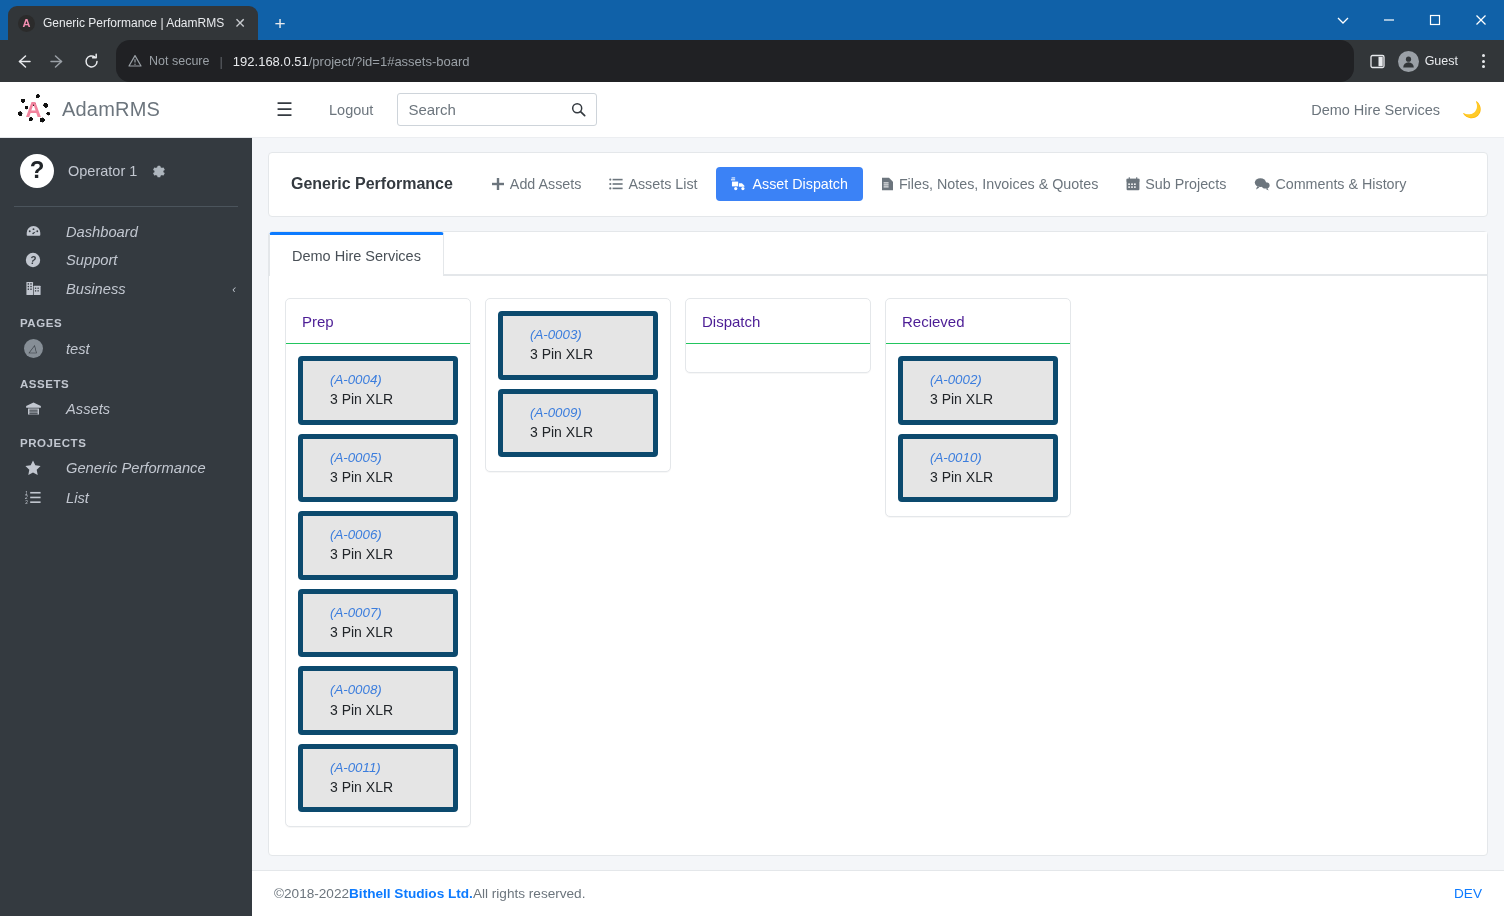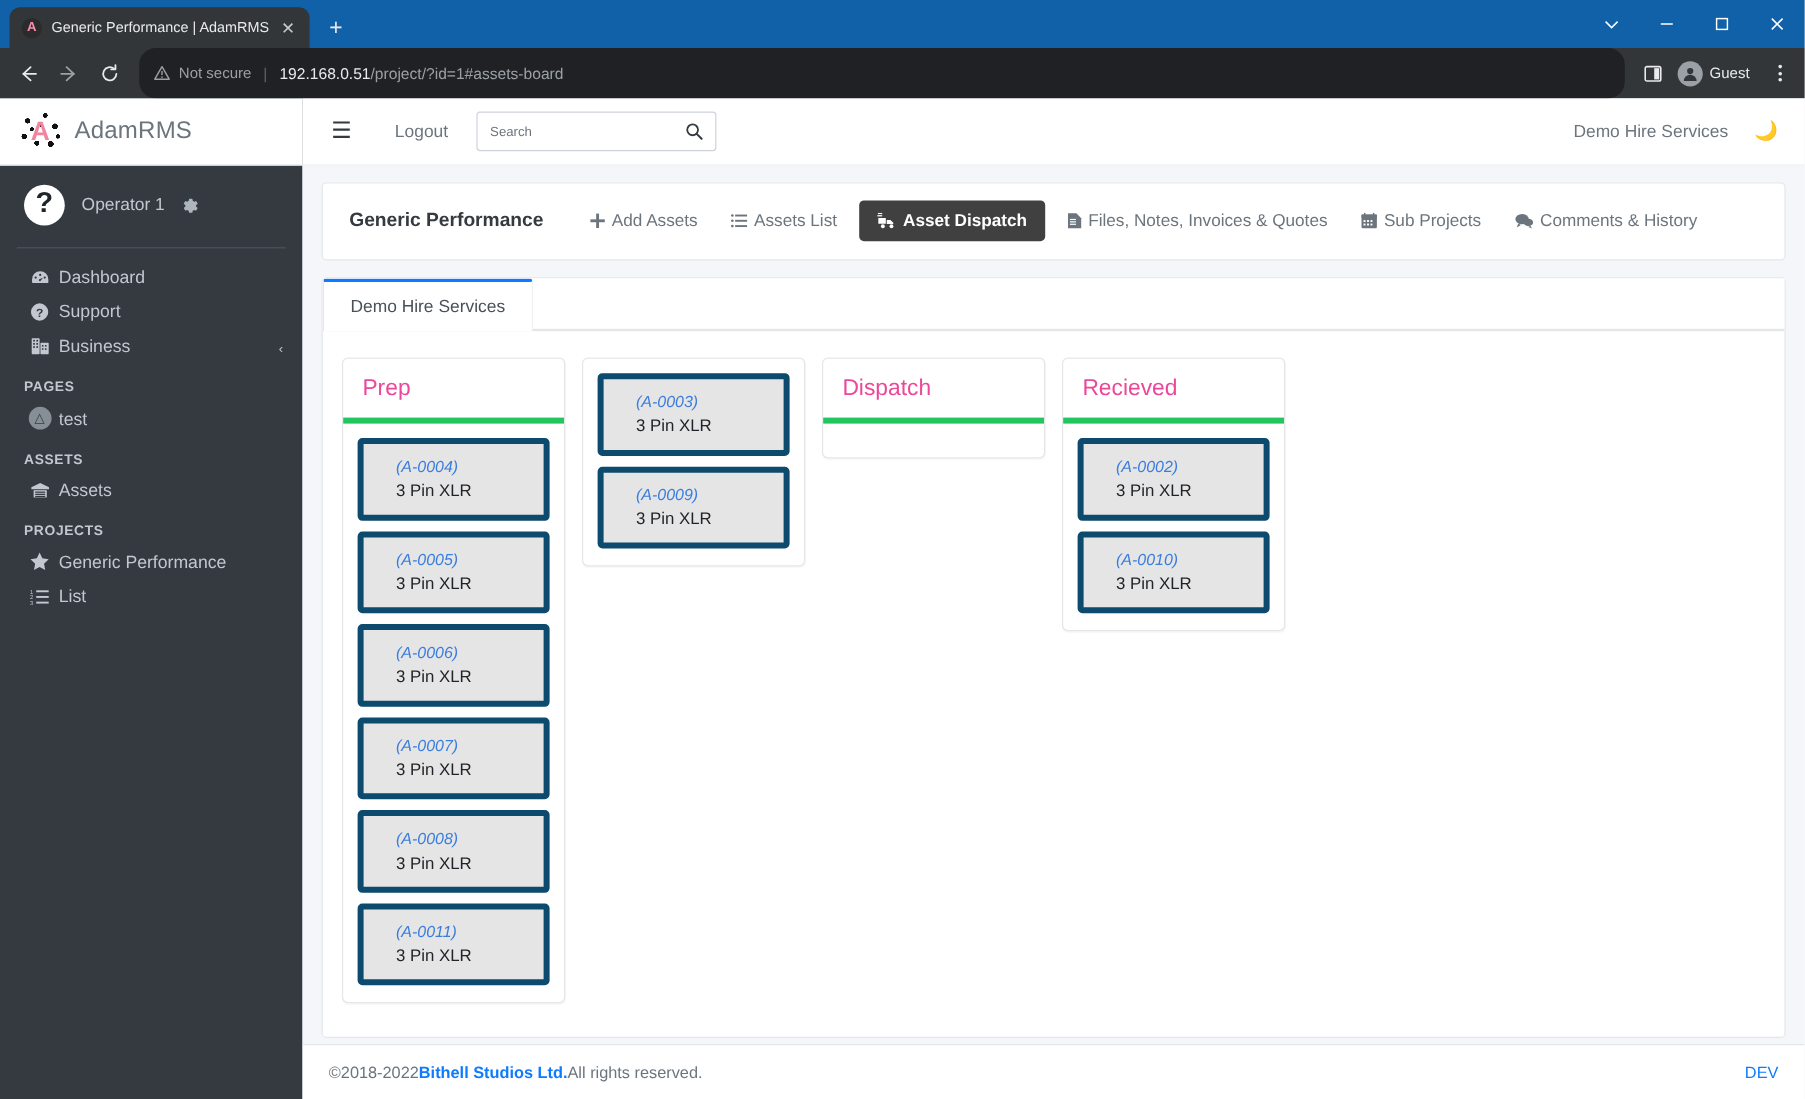--- a/index.html
+++ b/index.html
@@ -109,22 +109,22 @@
     width: 34px; height: 34px; border-radius: 50%; background: #fff; color: #212529;
     font-size: 24px; font-weight: bold; display: flex; align-items: center; justify-content: center;
     line-height: 1; padding-bottom: 2px;
   }
   .user-name { color: #c2c7d0; font-size: 14.5px; }
   .gear { color: #adb5bd; font-size: 14px; display: flex; align-items: center; }
   .side-div { height: 1px; background: #4b545c; margin: 0 14px; }
 
   .nav { padding: 10px 0 0 0; }
   .nav-item {
-    display: flex; align-items: flex-end; gap: 5px; padding: 6px 16px 6px 22px;
-    color: #c2c7d0; font-size: 14.7px; cursor: pointer; position: relative;
+    display: flex; align-items: center; gap: 22px; padding: 6px 16px 6px 22px;
+    color: #c2c7d0; font-size: 14.7px; cursor: pointer; position: relative; font-style: italic;
   }
   .nav-item .ni { width: 22px; display: flex; align-items: center; justify-content: center; color: #c2c7d0; }
   .nav-item .chev { margin-left: auto; font-size: 11px; color: #c2c7d0; }
   .nav-head {
     color: #c2c7d0; font-size: 11.5px; letter-spacing: .55px; font-weight: bold;
     padding: 14px 16px 4px 20px; text-transform: uppercase;
   }
   .star { color: #1e90ff; }
   .circ-a {
     width: 19px; height: 19px; border-radius: 50%; background: #868e96;
@@ -138,21 +138,21 @@
     height: 56px; background: #fff; display: flex; align-items: center;
     padding: 0 22px 0 24px; gap: 0; border-bottom: 1px solid #eceef1; flex: 0 0 56px;
   }
   .burger { font-size: 19px; color: #343a40; cursor: pointer; line-height: 1; margin-right: 36px; }
   .logout { font-size: 14.5px; color: #6c757d; cursor: pointer; margin-right: 24px; }
   .searchwrap {
     width: 200px; height: 33px; border: 1px solid #ced4da; border-radius: 3px;
     display: flex; align-items: center; padding: 0 10px; background: #fff;
   }
   .searchwrap input {
-    flex: 1; border: none; outline: none; font-size: 11px; color: #be185d;
+    flex: 1; border: none; outline: none; font-size: 15px; color: #be185d;
     font-family: "Liberation Sans", sans-serif; background: transparent; min-width: 0;
   }
   .searchwrap input::placeholder { color: #6c757d; }
   .search-ico { color: #343a40; display: flex; align-items: center; }
   .topbar-right { margin-left: auto; display: flex; align-items: center; gap: 22px; }
   .org { font-size: 14.5px; color: #6c757d; cursor: pointer; }
   .moon { font-size: 16px; color: #6c757d; cursor: pointer; line-height: 1; }
 
   .scroll { flex: 1; overflow: auto; padding: 14px 16px 0 16px; background: #f4f6f9; }
 
@@ -163,40 +163,40 @@
   .tabs-row {
     display: flex; align-items: center; gap: 0; padding: 14px 22px 15px 22px;
     flex-wrap: nowrap;
   }
   .proj-title { font-size: 16px; font-weight: bold; color: #343a40; margin-right: 28px; white-space: nowrap; }
   .ptab {
     display: flex; align-items: center; gap: 5px; font-size: 14.3px; color: #6c757d;
     padding: 8px 10px; border-radius: 4px; cursor: pointer; white-space: nowrap;
   }
   .ptab + .ptab { margin-left: 8px; }
-  .ptab.active { background: #404040; color: #fff; padding: 9px 15px; font-weight: bold; }
+  .ptab.active { background: #3b82f6; color: #fff; padding: 9px 15px; }
   .ptab .ti { display: flex; align-items: center; }
 
   .board-panel { background: #fff; border: 1px solid #e4e7ea; border-radius: 4px; padding: 0; }
   .board-tabbar { display: flex; padding: 0; border-bottom: 1px solid #e4e7ea; background: #fff; }
   .board-tab {
     font-size: 14.5px; color: #495057; padding: 13px 22px 12px 22px;
     border-top: 3px solid #0d7bff; border-left: 1px solid #e4e7ea; border-right: 1px solid #e4e7ea;
     background: #fff; margin-bottom: -1px; cursor: pointer;
     border-radius: 3px 3px 0 0; margin-left: 0;
   }
   .board-tabbar-fill { flex: 1; border-bottom: 1px solid #e4e7ea; }
 
   .board { display: flex; gap: 14px; padding: 22px 16px 28px 16px; align-items: flex-start; }
   .col {
     width: 186px; flex: 0 0 186px; background: #fff; border: 1px solid #e4e7ea;
     border-radius: 5px; display: flex; flex-direction: column;
     box-shadow: 0 1px 1px rgba(0,0,0,.035);
   }
-  .col-head { font-size: 19px; color: #ec4899; padding: 14px 16px 13px 16px; border-bottom: 5px solid #22c55e; }
+  .col-head { font-size: 15px; color: #4c1d95; padding: 14px 16px 13px 16px; border-bottom: 1px solid #22c55e; }
   .col-body { padding: 12px 12px 14px 12px; display: flex; flex-direction: column; gap: 9px; min-height: 32px; }
   .col-body.empty { padding: 14px 12px; min-height: 18px; }
   .asset {
     border: 5px solid #0c4a6e; border-radius: 4px; background: #e5e5e5;
     padding: 9px 11px 10px 27px; cursor: grab;
   }
   .asset-id { font-size: 13.3px; color: #3b7ddd; font-style: italic; line-height: 1.45; }
   .asset-name { font-size: 14px; color: #212529; line-height: 1.45; }
 
   .footer {

